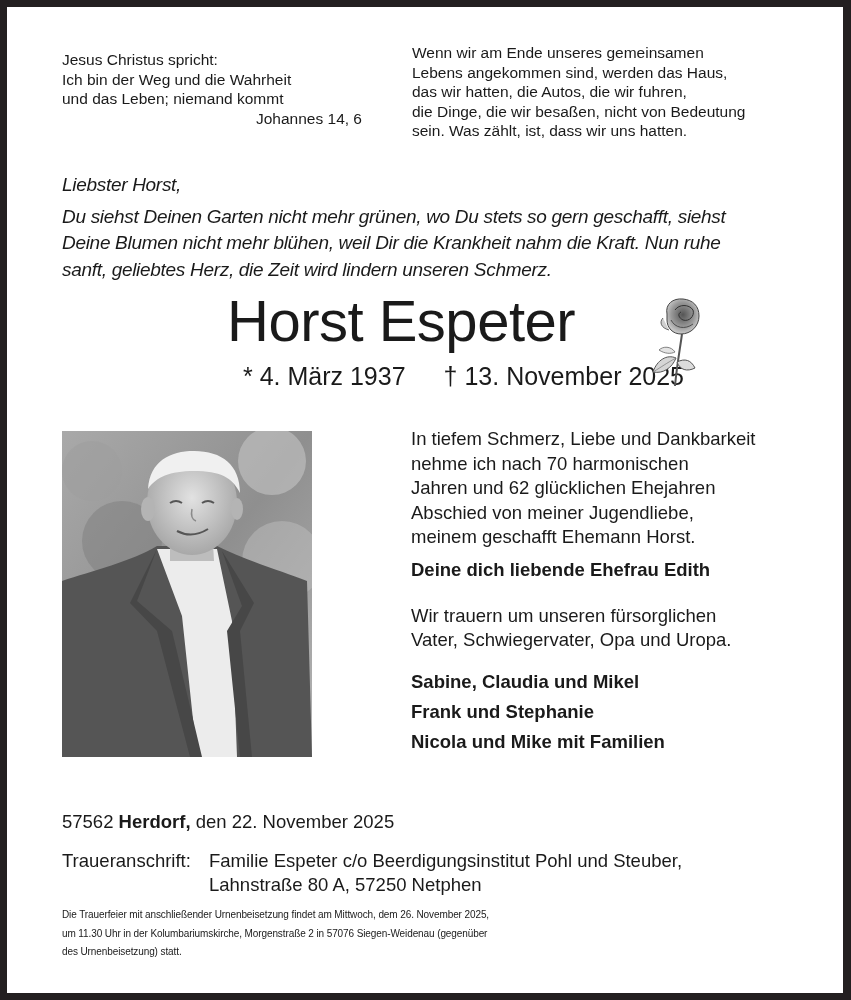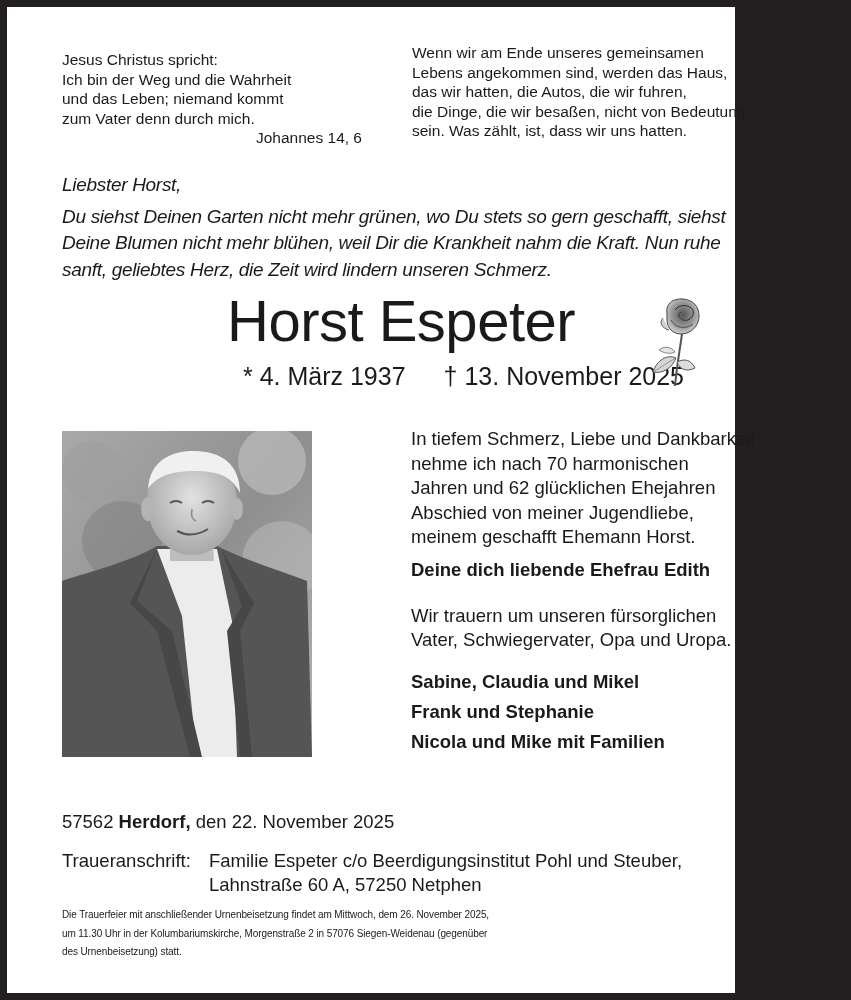--- a/index.html
+++ b/index.html
@@ -7,21 +7,21 @@
     width: 851px; height: 1000px;
     background: #231f20;
     font-family: "Liberation Sans", sans-serif;
     color: #1a1a1a;
     overflow: hidden;
     position: relative;
   }
   .card {
     position: absolute;
     left: 7px; top: 7px;
-    width: 728px; height: 986px;
+    width: 836px; height: 986px;
     background: #ffffff;
   }
   .abs { position: absolute; }
   .verse-left {
     left: 55px; top: 43px;
     font-size: 15.5px; line-height: 19.5px;
     width: 300px;
   }
   .verse-left .ref { text-align: right; padding-right: 0; }
   .verse-right {
@@ -88,21 +88,20 @@
 </style>
 </head>
 <body>
 
 <div class="card">
 
   <div class="abs verse-left">
     <div>Jesus Christus spricht:</div>
     <div>Ich bin der Weg und die Wahrheit</div>
     <div>und das Leben; niemand kommt</div>
-    <div>zum Vater denn durch mich.</div>
     <div class="ref">Johannes 14, 6</div>
   </div>
 
   <div class="abs verse-right">
     <div>Wenn wir am Ende unseres gemeinsamen</div>
     <div>Lebens angekommen sind, werden das Haus,</div>
     <div>das wir hatten, die Autos, die wir fuhren,</div>
     <div>die Dinge, die wir besaßen, nicht von Bedeutung</div>
     <div>sein. Was zählt, ist, dass wir uns hatten.</div>
   </div>
@@ -212,21 +211,21 @@
     <span>den 22. November 2025</span>
   </div>
 
   <div class="abs address">
     <div class="row">
       <span class="label">Traueranschrift:</span>
       <span>Familie Espeter c/o Beerdigungsinstitut Pohl und Steuber,</span>
     </div>
     <div class="row">
       <span class="label"></span>
-      <span>Lahnstraße 60 A, 57250 Netphen</span>
+      <span>Lahnstraße 80 A, 57250 Netphen</span>
     </div>
   </div>
 
   <div class="abs ceremony">
     <div>Die Trauerfeier mit anschließender Urnenbeisetzung findet am Mittwoch, dem 26. November 2025,</div>
     <div>um 11.30 Uhr in der Kolumbariumskirche, Morgenstraße 2 in 57076 Siegen-Weidenau (gegenüber</div>
     <div>des Urnenbeisetzung) statt.</div>
   </div>
 
 </div>

